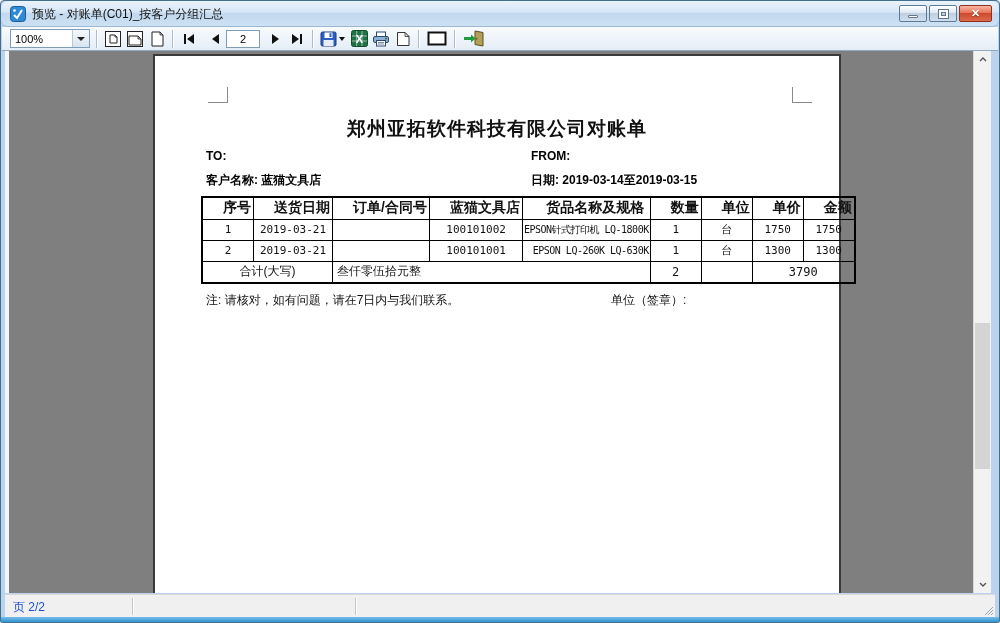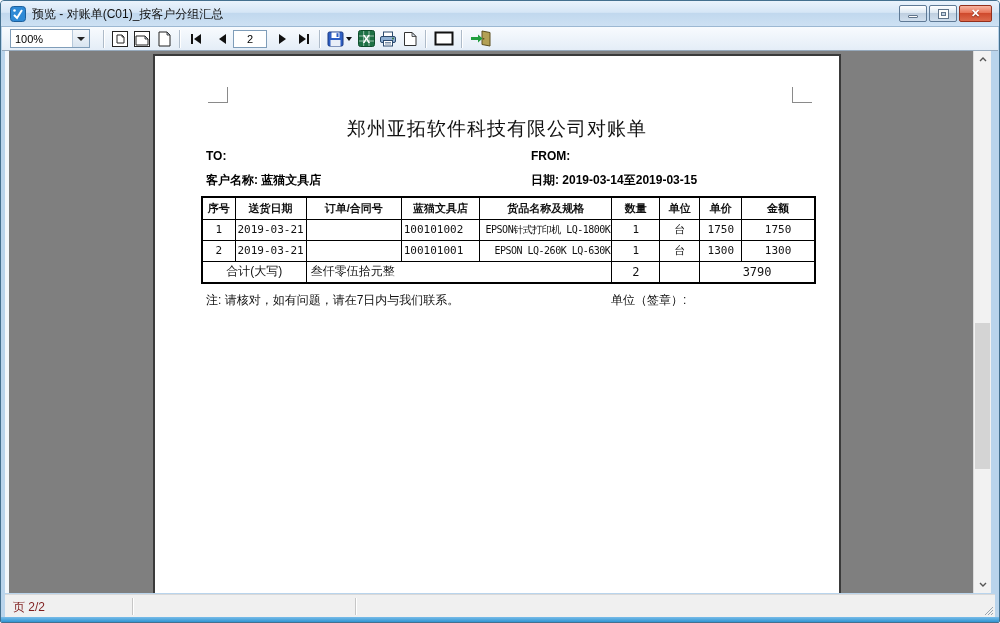--- a/index.html
+++ b/index.html
@@ -7,20 +7,21 @@
   .window {
     position:absolute; left:0; top:0; width:1000px; height:623px;
     background:#b9d4ec; border:1px solid #44708f; border-radius:4px 4px 2px 2px;
     overflow:hidden;
   }
   
   .titlebar {
     position:absolute; left:0; top:0; right:0; height:26px;
     background:linear-gradient(#eaf3fc 0%, #d6e6f6 45%, #c1d8ee 50%, #cde1f3 100%);
     border-bottom:1px solid #9cb8d2;
+    border-radius:7px;
   }
   .app-logo { position:absolute; left:9px; top:5px; width:16px; height:16px; }
   .title-text { position:absolute; left:31px; top:5px; font-size:12px; color:#111; }
   .winbtns { position:absolute; right:7px; top:4px; display:flex; gap:2px; }
   .winbtn {
     width:28px; height:17px; border:1px solid #5f7a96; border-radius:2px;
     background:linear-gradient(#ffffff, #dde8f2 45%, #bfcfe0 50%, #d0dfee 100%);
     display:flex; align-items:center; justify-content:center; position:relative;
   }
   .winbtn.close {
@@ -35,59 +36,59 @@
     position:absolute; left:1px; top:26px; right:1px; height:24px;
     background:linear-gradient(#f8fbfe, #e4edf7);
     border-bottom:1px solid #96a9bc;
     display:flex; align-items:center; padding-left:8px;
   }
   .tb-sep { width:2px; height:18px; margin:0 4px; border-left:1px solid #aebbc9; border-right:1px solid #fff; }
   .tb-btn {
     width:22px; height:20px; display:flex; align-items:center; justify-content:center;
     background:transparent; border:1px solid transparent;
   }
-  .combo { display:flex; width:80px; height:19px; border:1px solid #7f9db9; background:#fff; margin-right:9px; }
+  .combo { display:flex; width:80px; height:19px; border:1px solid #7f9db9; background:#fff; margin-right:2px; }
   .combo input { flex:1; border:none; outline:none; font-size:11px; padding-left:4px; width:58px; font-family:"Liberation Sans",sans-serif; }
   .combo .drop { width:17px; background:linear-gradient(#f5f8fb,#d8e4f0); border-left:1px solid #b6c8da; display:flex; align-items:center; justify-content:center; }
   .arrow-down { width:0; height:0; border-left:4px solid transparent; border-right:4px solid transparent; border-top:4px solid #222; }
   .pagebox { width:34px; height:18px; border:1px solid #7f9db9; background:#fff; font-size:11px; text-align:center; outline:none; font-family:"Liberation Sans",sans-serif; }
   .navgap { width:4px; }
   
   .preview {
     position:absolute; left:4px; right:8px; top:50px; bottom:29px;
     background:#7f7f7f; border-left:4px solid #f3f7fb; overflow:hidden;
   }
   .page {
     position:absolute; left:144px; top:3px; width:688px; height:560px;
     background:#fff; border:2px solid #3a3a3a; border-bottom:none;
   }
   .vscroll { position:absolute; right:0; top:0; bottom:0; width:18px; background:#f2f2f2; border-left:1px solid #dadada; }
   .vs-arrow { position:absolute; left:0; width:18px; height:17px; display:flex; align-items:center; justify-content:center; color:#5a5a5a; font-size:9px; }
   .vs-thumb { position:absolute; left:1px; width:15px; top:272px; height:146px; background:#d4d4d4; }
   
-  .doc-title { position:absolute; top:60px; left:0; width:100%; text-align:center; font-size:19px; font-weight:normal; color:#111; letter-spacing:1px; }
+  .doc-title { position:absolute; top:60px; left:0; width:100%; text-align:center; font-size:19px; font-weight:bold; color:#111; letter-spacing:1px; }
   .cropmark-l { position:absolute; left:53px; top:31px; width:20px; height:16px; border-right:1px solid #8a8a8a; border-bottom:1px solid #8a8a8a; }
   .cropmark-r { position:absolute; left:637px; top:31px; width:20px; height:16px; border-left:1px solid #8a8a8a; border-bottom:1px solid #8a8a8a; }
   .line-tofrom { position:absolute; top:93px; left:0; width:100%; font-size:12px; font-weight:bold; }
   .line-cust  { position:absolute; top:116px; left:0; width:100%; font-size:12px; font-weight:bold; }
   .fld-left  { position:absolute; left:51px; }
   .fld-right { position:absolute; left:376px; }
   .doc-table { position:absolute; left:46px; top:140px; border-collapse:collapse; table-layout:fixed; border:2px solid #000; }
   .doc-table td { border:1px solid #000; font-size:11px; font-family:"DejaVu Sans Mono", monospace; overflow:hidden; white-space:nowrap; padding:0 2px; text-align:center; color:#111; }
-  .doc-table tr.hdr td { font-family:"Liberation Sans", sans-serif; font-weight:bold; font-size:11px; height:22px; }
+  .doc-table tr.hdr td { font-family:"Liberation Sans", sans-serif; font-weight:bold; font-size:14px; height:22px;padding-left:20px; }
   .doc-table tr.row td { height:21px; }
   .doc-table tr.tot td { height:22px; font-size:12px; }
   .doc-table td.ar { text-align:right; padding-right:16px; }
   .doc-table td.name { font-size:10px; padding:0 1px; text-align:right; letter-spacing:-0.5px; }
   .doc-table td.words { font-family:"Liberation Sans", sans-serif; text-align:left; padding-left:4px; }
   .line-note { position:absolute; top:236px; left:0; width:100%; font-size:12px; color:#111; }
   .sig { position:absolute; left:456px; }
   
   .statusbar { position:absolute; left:4px; right:4px; bottom:5px; height:23px; background:#f0f0f0; border-top:1px solid #d9d9d9; }
-  .sb-text { position:absolute; left:8px; top:4px; font-size:12px; color:#7f1d1d; }
+  .sb-text { position:absolute; left:8px; top:4px; font-size:12px; color:#1d4ed8; }
   .sb-sep { position:absolute; top:3px; width:2px; height:17px; border-left:1px solid #c6c6c6; border-right:1px solid #fff; }
   .grip { position:absolute; right:1px; bottom:1px; width:12px; height:12px; }
   .bottomedge { position:absolute; left:0; right:0; bottom:0; height:5px; background:linear-gradient(#79bce9,#2f95d2); }
   svg { display:block; }
 </style>
 </head>
 <body>
 
 <div class="window">
 

